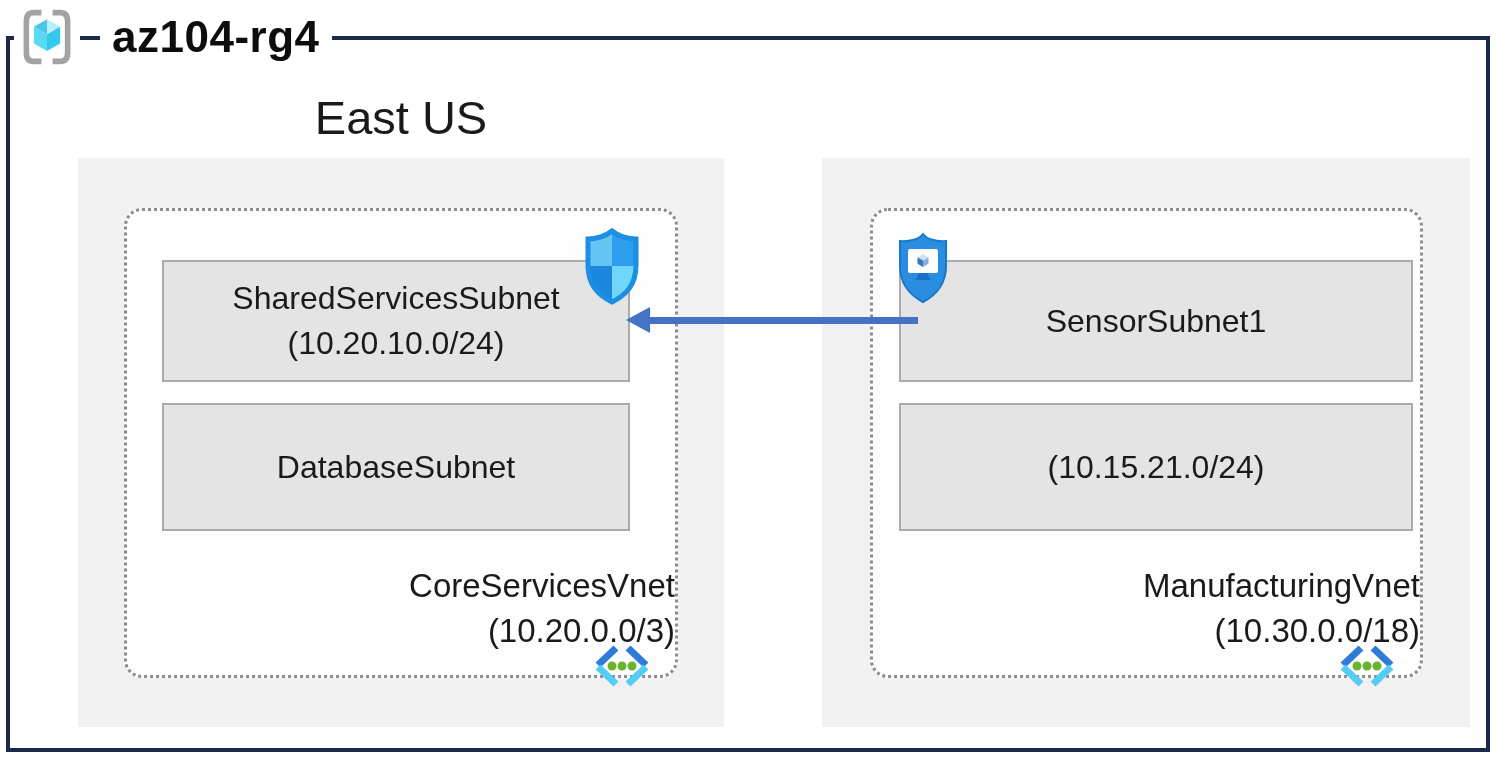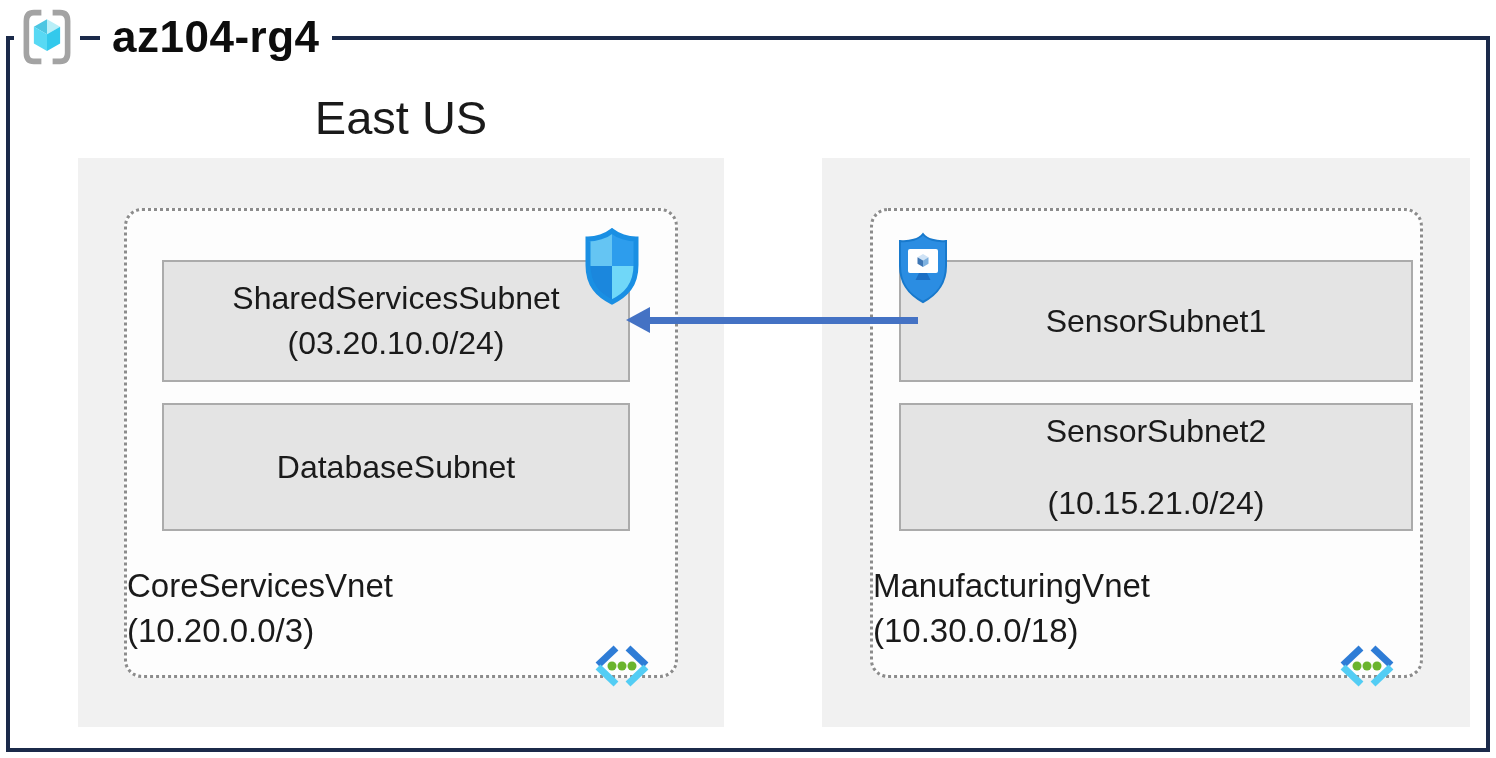--- a/index.html
+++ b/index.html
@@ -39,21 +39,21 @@
   .subnet {
     position:absolute; background:#e4e4e4; border:2px solid #ababab;
     display:flex; flex-direction:column; align-items:center; justify-content:center;
     text-align:center; font-size:32px; line-height:45px; color:#1a1a1a;
   }
   .region-box.east .subnet { left:35px; width:468px; }
   .region-box.west .subnet { left:26px; width:514px;gap:27px; }
   .subnet.s1 { top:49px;  height:122px; }
   .subnet.s2 { top:192px; height:128px;text-align:right; }
   .vnet-label {
-    position:absolute; left:0; right:0; top:352px; text-align:left;
+    position:absolute; left:0; right:0; top:352px; text-align:right;
     font-size:33px; line-height:45px; color:#1a1a1a;
   }
   .vnet-icon { position:absolute; right:22px; bottom:-14px; width:62px; height:46px; }
   .vnet-icon svg { display:block; width:62px; height:46px; }
   .shield { position:absolute; width:54px; height:78px; z-index:6; }
   .shield svg { display:block; width:54px; height:78px; }
   .shield.nsg     { left:585px; top:228px; }
   .shield.bastion { left:896px; top:230px; }
   .peer-arrow-line {
     position:absolute; left:646px; top:317px; width:272px; height:7px;
@@ -85,21 +85,21 @@
     </span>
     <span class="rg-title">az104-rg4</span>
   </div>
 
   <div class="region-label east">East US</div>
 
   <div class="region-box east">
     <div class="vnet-box">
       <div class="subnet s1">
         <div>SharedServicesSubnet</div>
-        <div>(03.20.10.0/24)</div>
+        <div>(10.20.10.0/24)</div>
       </div>
       <div class="subnet s2">
         <div>DatabaseSubnet</div>
       </div>
       <div class="vnet-label">
         <div>CoreServicesVnet</div>
         <div>(10.20.0.0/3)</div>
       </div>
       <span class="vnet-icon">
         <svg viewBox="0 0 62 46" xmlns="http://www.w3.org/2000/svg">
@@ -114,21 +114,20 @@
       </span>
     </div>
   </div>
 
   <div class="region-box west">
     <div class="vnet-box">
       <div class="subnet s1">
         <div>SensorSubnet1</div>
       </div>
       <div class="subnet s2">
-        <div>SensorSubnet2</div>
         <div>(10.15.21.0/24)</div>
       </div>
       <div class="vnet-label">
         <div>ManufacturingVnet</div>
         <div>(10.30.0.0/18)</div>
       </div>
       <span class="vnet-icon">
         <svg viewBox="0 0 62 46" xmlns="http://www.w3.org/2000/svg">
           <path d="M25 5 L7 22" stroke="#2e7cd6" stroke-width="7" fill="none"></path>
           <path d="M7 24 L25 41" stroke="#53cdf4" stroke-width="7" fill="none"></path>

